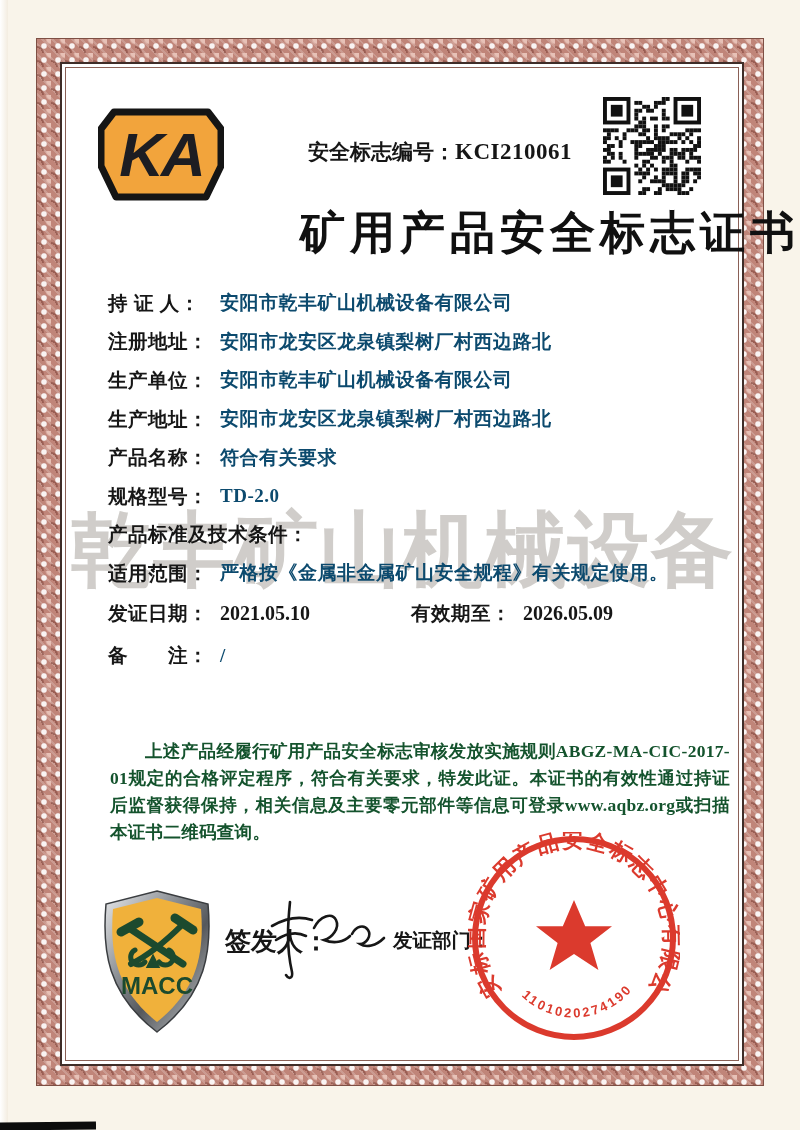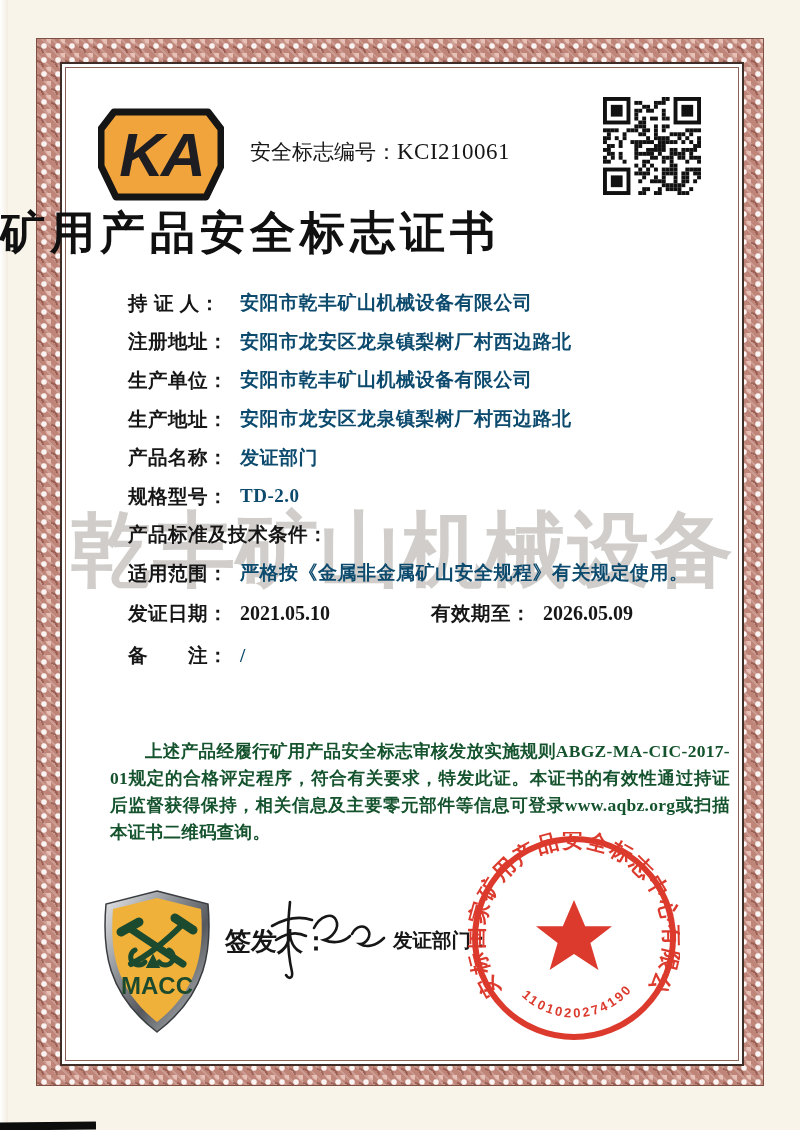--- a/index.html
+++ b/index.html
@@ -26,40 +26,40 @@
   .inner{
     position:absolute;left:60px;top:62px;width:680px;height:1000px;
     background:#ffffff;
     border:2px solid #3f2d28;
     box-shadow:inset 0 0 0 3px #ffffff, inset 0 0 0 4px #8a6056;
   }
   .scan-bar{position:absolute;left:0;top:1122px;width:96px;height:8px;background:#0c0c0c;transform:rotate(-0.6deg);}
 
   
   .ka{position:absolute;left:98px;top:106px;width:126px;height:97px;}
-  .certno{position:absolute;left:250px;top:138px;width:330px;text-align:left;font-size:21px;font-weight:normal;white-space:nowrap;}
+  .certno{position:absolute;left:242px;top:138px;width:330px;text-align:right;font-size:21px;font-weight:bold;white-space:nowrap;}
   .certno .num{font-family:"Liberation Serif","DejaVu Serif",serif;font-size:23px;letter-spacing:.5px;}
   .qr{position:absolute;left:603px;top:97px;width:98px;height:98px;}
   .title{
-    position:absolute;left:0;top:203px;width:800px;text-align:left;
+    position:absolute;left:0;top:203px;width:800px;text-align:right;
     font-family:"Liberation Serif","DejaVu Serif",serif;
     font-size:45px;font-weight:900;letter-spacing:5px;color:#101010;white-space:nowrap;
   }
 
   
   .watermark{
     position:absolute;left:70px;top:496px;width:660px;
     font-size:82px;font-weight:900;letter-spacing:1px;white-space:nowrap;
     color:#aaa69f;opacity:.55;z-index:1;pointer-events:none;
   }
 
   
   .fields{position:absolute;left:108px;top:284px;width:606px;z-index:2;}
   .frow{height:38.6px;display:flex;align-items:center;white-space:nowrap;}
-  .flabel{font-size:19.5px;font-weight:bold;min-width:112px;letter-spacing:.5px;margin-left:20px;}
+  .flabel{font-size:19.5px;font-weight:bold;min-width:112px;letter-spacing:.5px;}
   .fvalue{font-family:"Liberation Serif","DejaVu Serif",serif;font-weight:700;font-size:19px;letter-spacing:.5px;color:#0c4a6e;}
   .dates{height:42px;display:flex;align-items:center;white-space:nowrap;}
   .dates .flabel{min-width:112px;}
   .dates .dval{font-family:"Liberation Serif","DejaVu Serif",serif;font-weight:700;font-size:20px;width:215px;}
   .remark-row{height:42px;display:flex;align-items:center;white-space:nowrap;}
 
   
   .statement{
     position:absolute;left:94px;top:738px;width:620px;z-index:2;
     font-family:"Liberation Serif","DejaVu Serif",serif;
@@ -334,21 +334,21 @@
     <span class="fvalue">安阳市乾丰矿山机械设备有限公司</span>
   </div>
 
   <div class="frow">
     <span class="flabel">生产地址：</span>
     <span class="fvalue">安阳市龙安区龙泉镇梨树厂村西边路北</span>
   </div>
 
   <div class="frow">
     <span class="flabel">产品名称：</span>
-    <span class="fvalue">发证部门</span>
+    <span class="fvalue">符合有关要求</span>
   </div>
 
   <div class="frow">
     <span class="flabel">规格型号：</span>
     <span class="fvalue">TD-2.0</span>
   </div>
 
   <div class="frow">
     <span class="flabel">产品标准及技术条件：</span>
   </div>

